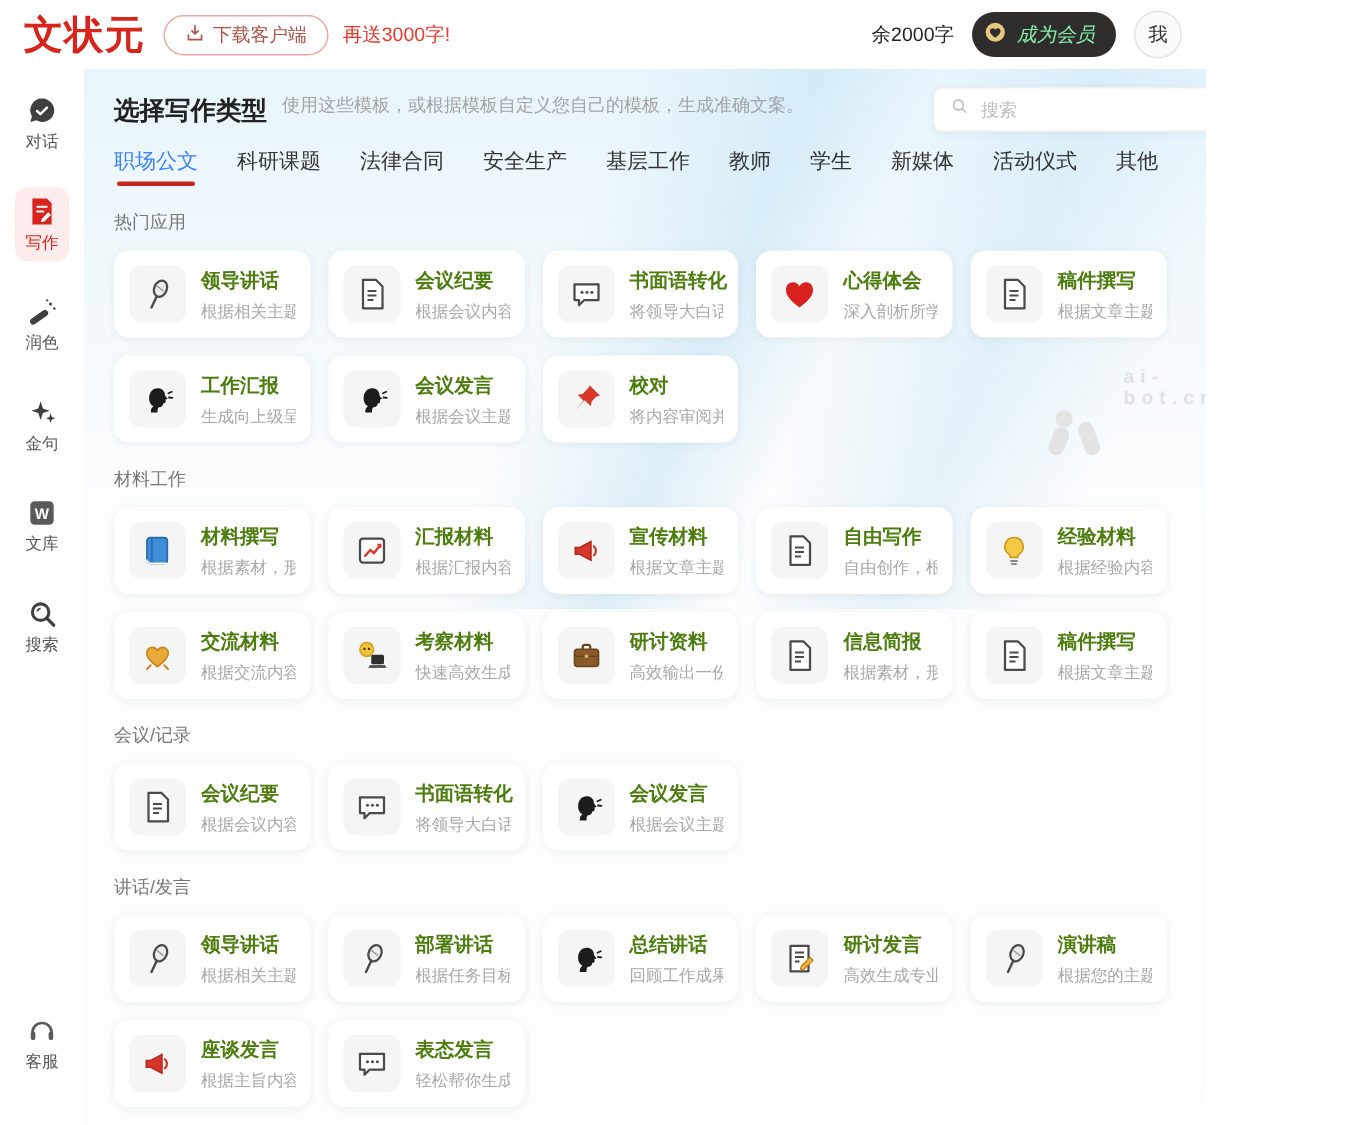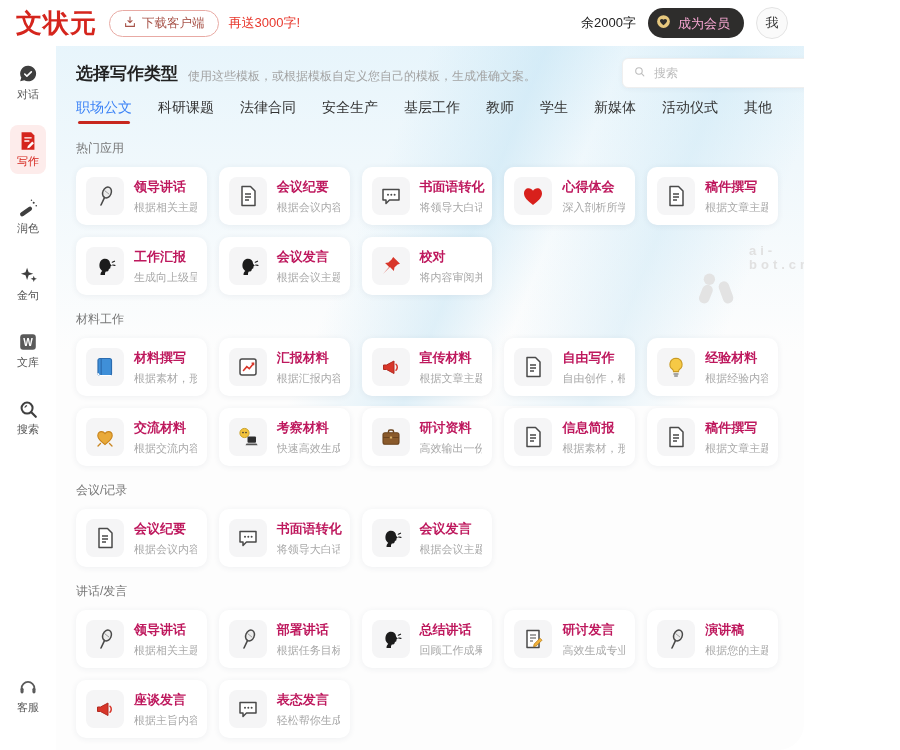--- a/index.html
+++ b/index.html
@@ -5,62 +5,62 @@
   html,body{margin:0;padding:0;background:#fff;}
   .app{width:804px;height:750px;position:relative;overflow:hidden;font-family:"Liberation Sans",sans-serif;background:#fff;border-radius:26px;}
   
   .top{height:46px;display:flex;align-items:center;gap:12px;padding:0 16px;background:#fff;box-sizing:border-box;}
   .logo{font-size:26px;font-weight:900;color:#d5251d;letter-spacing:1px;line-height:1;}
   .dl-btn{display:flex;align-items:center;gap:5px;border:1px solid #e8aaa4;background:#fff;color:#a8544a;
     font-size:12.5px;border-radius:16px;padding:4px 13px;cursor:pointer;font-family:inherit;}
   .promo{color:#e8372c;font-size:13px;margin-left:-2px;}
   .spacer{flex:1;}
   .words{font-size:13px;color:#222;}
-  .member-btn{display:flex;align-items:flex-end;gap:6px;background:#2e2d2c;color:#f9a8d4;border:none;border-radius:17px;
-    padding:5px 14px 5px 7px;font-size:13px;cursor:pointer;font-family:inherit;}
+  .member-btn{display:flex;align-items:center;gap:6px;background:#2e2d2c;color:#86efac;border:none;border-radius:17px;
+    padding:5px 14px 5px 7px;font-size:13px;cursor:pointer;font-family:inherit;font-style:italic;}
   .avatar{width:30px;height:30px;border-radius:50%;background:#fafafa;border:1px solid #e3e3e3;display:flex;
     align-items:center;justify-content:center;font-size:13px;color:#333;cursor:pointer;}
   
   .frame{display:flex;height:704px;}
   .sidebar{width:56px;background:#fff;display:flex;flex-direction:column;align-items:center;padding-top:12px;
     position:relative;flex-shrink:0;box-sizing:border-box;}
   .side-item{display:flex;flex-direction:column;align-items:center;gap:2px;margin-bottom:18px;font-size:11px;
     color:#555;padding:5px 7px;border-radius:8px;cursor:pointer;}
   .side-item.active{background:#fdeceb;color:#d5251d;}
   .side-icon{width:22px;height:22px;display:block;}
   .side-icon svg{width:22px;height:22px;display:block;}
   .sidebar-bottom{position:absolute;bottom:12px;left:0;right:0;display:flex;justify-content:center;}
   
   .main{flex:1;position:relative;padding:16px 26px 0 20px;overflow:hidden;box-sizing:border-box;background:#fdfdfd;}
   .main::before{content:'';position:absolute;left:0;right:0;top:0;height:360px;pointer-events:none;
     background:
       linear-gradient(112deg, rgba(255,255,255,0) 42%, rgba(188,224,242,.45) 55%, rgba(255,255,255,0) 64%, rgba(188,224,242,.35) 76%, rgba(255,255,255,0) 88%),
       linear-gradient(180deg, rgba(214,238,250,.55) 0%, rgba(255,255,255,0) 85%);}
   .main > *{position:relative;z-index:1;}
-  .main-head{display:flex;align-items:flex-end;gap:10px;padding-right:180px;}
+  .main-head{display:flex;align-items:flex-start;gap:10px;padding-right:180px;}
   .page-title{font-size:17px;font-weight:bold;color:#222;white-space:nowrap;}
   .page-sub{font-size:12px;color:#a3a3a3;white-space:nowrap;overflow:hidden;}
   .search{position:absolute;top:12px;right:-18px;width:200px;height:30px;background:#fff;border:1px solid #efefef;
     border-radius:6px;display:flex;align-items:center;gap:6px;padding:0 10px;box-sizing:border-box;
     box-shadow:0 1px 5px rgba(30,60,90,.05);z-index:2;}
   .search input{border:none;outline:none;font-size:12px;color:#333;width:100%;background:transparent;font-family:inherit;}
   .search input::placeholder{color:#bdbdbd;}
   .tabs{margin-top:14px;display:flex;gap:26px;font-size:14px;color:#333;}
   .tab{cursor:pointer;padding-bottom:7px;position:relative;white-space:nowrap;}
   .tab.active{color:#3b82f6;}
   .tab.active::after{content:'';position:absolute;left:2px;right:2px;bottom:0;height:3px;border-radius:2px;background:#c7271e;}
   .sec-label{font-size:12px;color:#777;margin:16px 0 10px;}
   .grid{display:grid;grid-template-columns:repeat(5,1fr);gap:12px;}
   .card{display:flex;align-items:center;gap:10px;background:#fff;border-radius:10px;padding:9px 10px;height:58px;
     box-sizing:border-box;box-shadow:0 1px 6px rgba(40,50,80,.07);cursor:pointer;overflow:hidden;}
   .card-icon{width:38px;height:38px;background:#f5f5f6;border-radius:8px;display:flex;align-items:center;
     justify-content:center;flex-shrink:0;}
   .card-icon svg{width:24px;height:24px;display:block;}
   .card-body{min-width:0;}
-  .card-title{font-size:13px;font-weight:bold;color:#be185d;white-space:nowrap;}
+  .card-title{font-size:13px;font-weight:bold;color:#4d7c0f;white-space:nowrap;}
   .card-desc{font-size:11px;color:#a8a8a8;margin-top:4px;white-space:nowrap;overflow:hidden;}
   .watermark{position:absolute;top:198px;left:642px;display:flex;align-items:center;gap:9px;z-index:0;pointer-events:none;}
   .wm-col{display:flex;line-height:1.1;}
   .wm-1{font-size:13px;font-weight:bold;letter-spacing:4px;color:#e1e1e1;}
   .wm-2{font-size:21px;font-weight:bold;letter-spacing:2px;color:#dedede;}
 </style>
 </head>
 <body>
 
 <div class="app">

